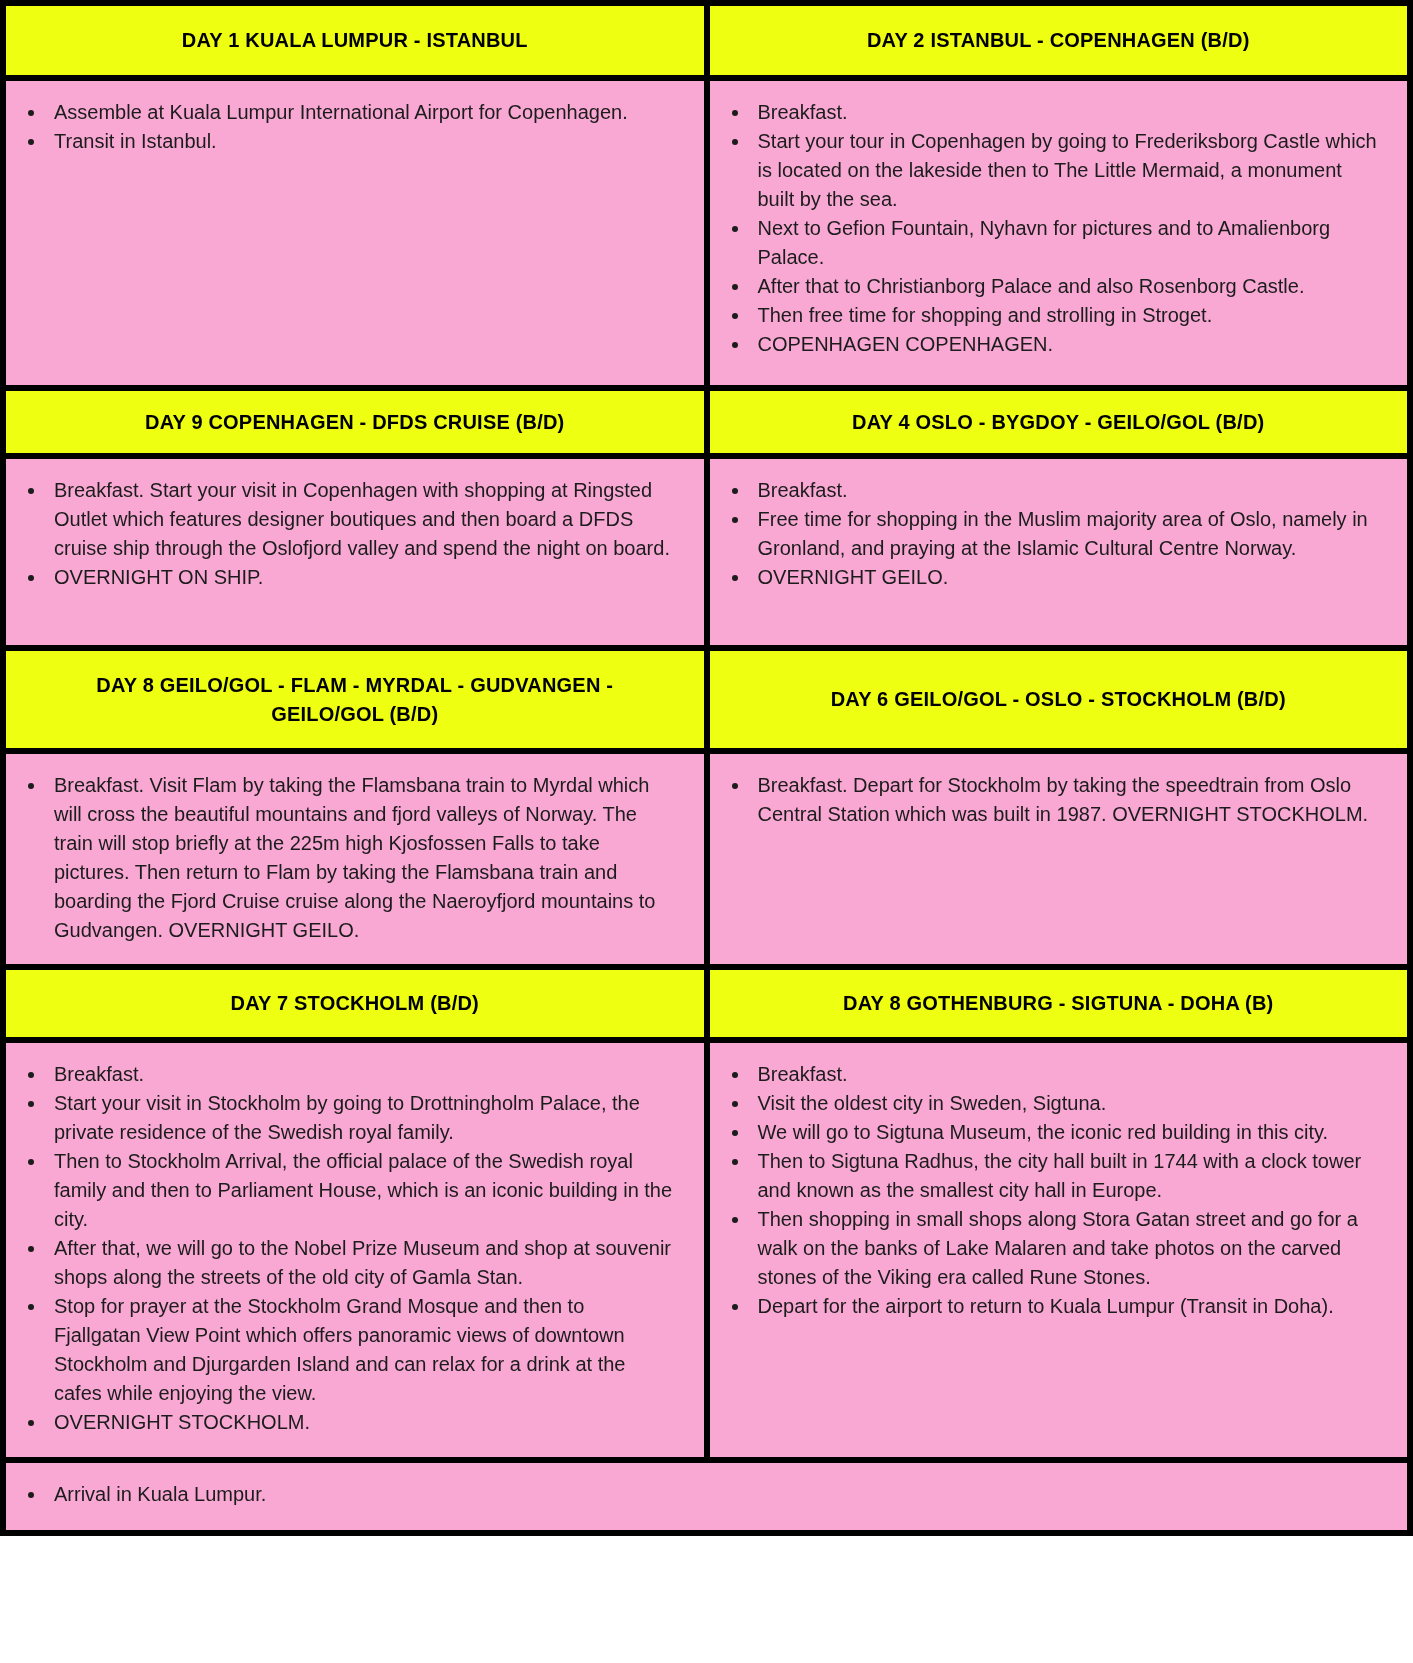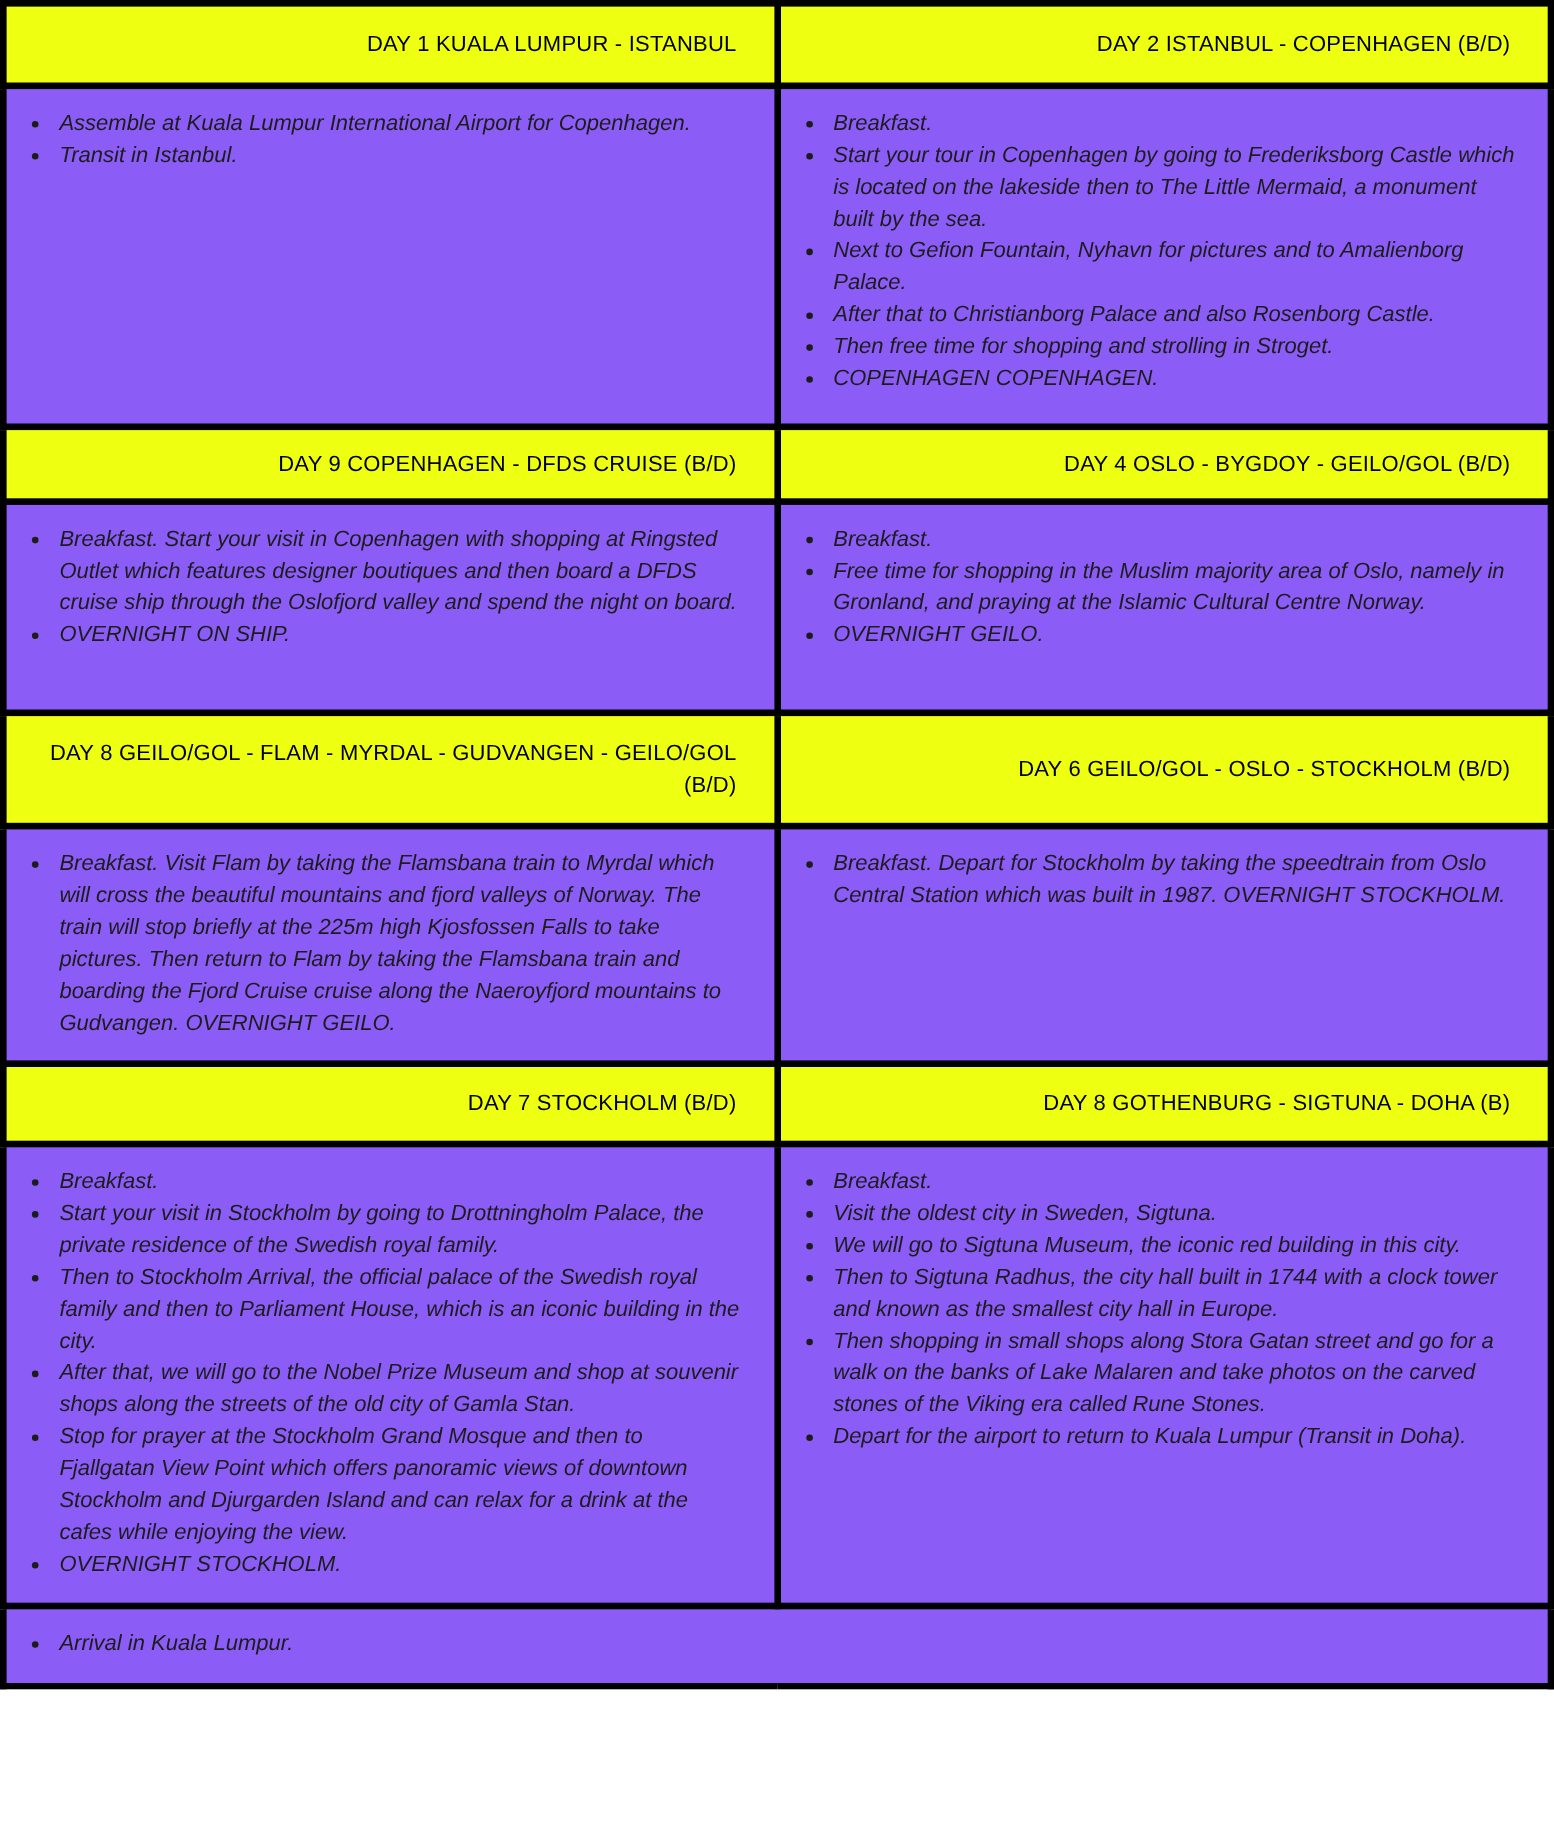--- a/index.html
+++ b/index.html
@@ -21,33 +21,32 @@
   }
   table.itinerary col { width: 50%; }
   table.itinerary th,
   table.itinerary td {
     border: 6px solid var(--border-color);
     box-sizing: border-box;
   }
   th.day-header {
     background: var(--header-bg);
     color: var(--header-text);
-    font-weight: normal;
+    font-weight: bold;
     font-size: 20px;
     line-height: 1.45;
-    text-align: right;
+    text-align: center;
     vertical-align: middle;
     padding: 6px 34px;
     letter-spacing: 0.2px;
   }
   td.day-content {
-    background: #8b5cf6;
+    background: #f9a8d4;
     vertical-align: top;
     padding: 17px 30px 12px 16px;
-    font-style: italic;
   }
   td.day-content ul {
     margin: 0;
     padding-left: 25px;
     list-style-type: disc;
   }
   td.day-content li {
     color: var(--text-color);
     font-size: 20px;
     line-height: 1.45;

